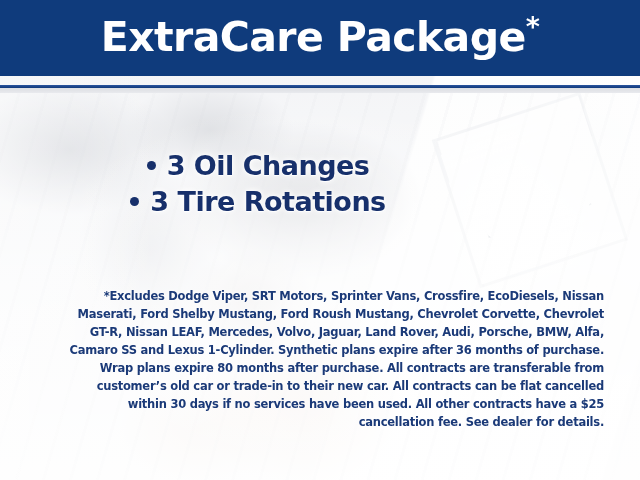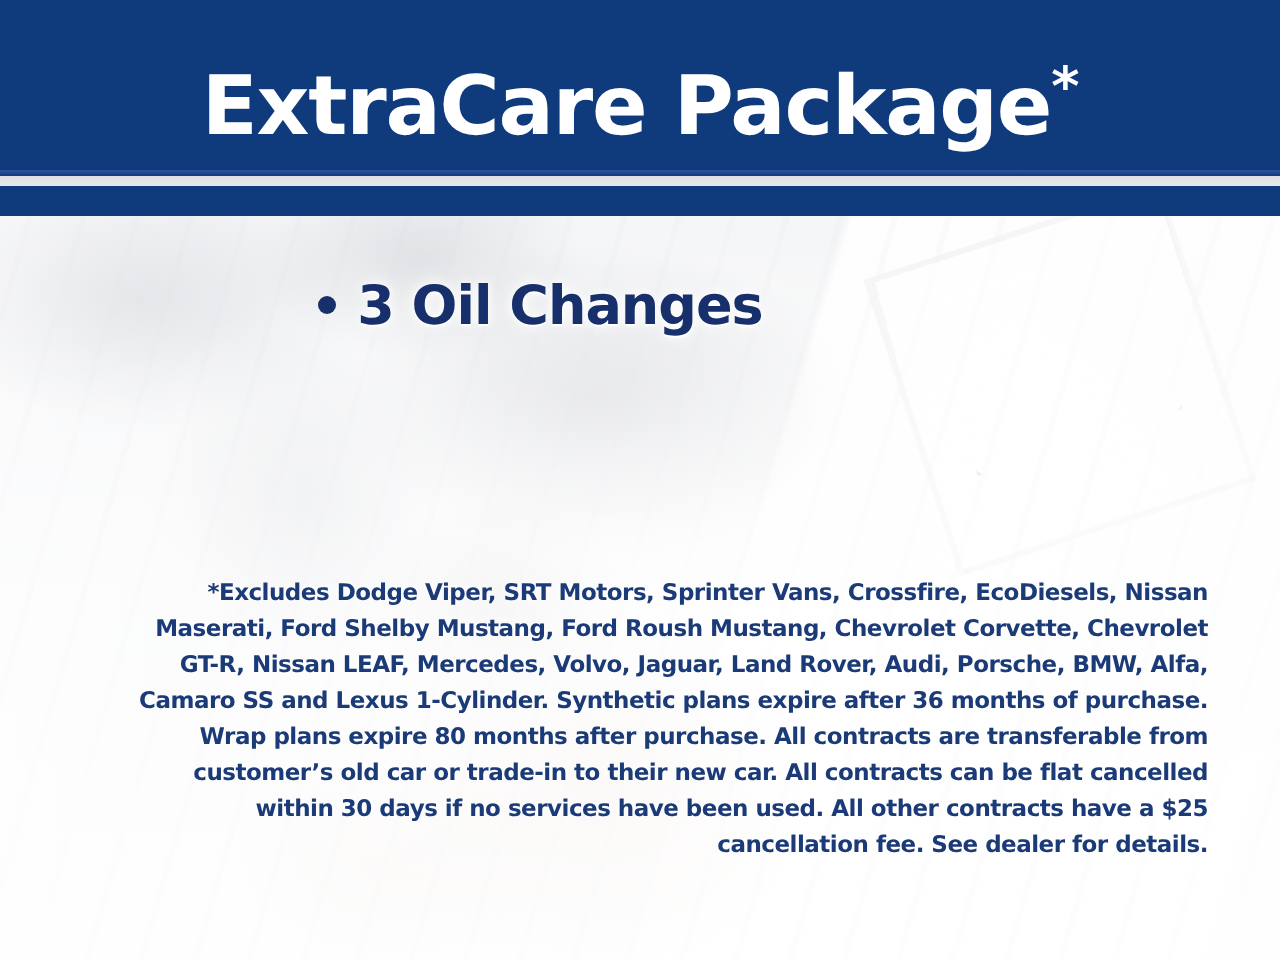--- a/index.html
+++ b/index.html
@@ -93,21 +93,21 @@
     background:
       radial-gradient(ellipse 420px 260px at 330px 300px, rgba(255,255,255,0.55) 0%, rgba(255,255,255,0) 78%),
       linear-gradient(90deg, rgba(255,255,255,0.30) 0%, rgba(255,255,255,0) 26%, rgba(255,255,255,0) 72%, rgba(255,255,255,0.42) 100%);
   }
 
   
   .header {
     position: absolute;
     left: 0; top: 0;
     width: 640px;
-    height: 108px;
+    height: 76px;
     background: #0f3b7c;
     box-sizing: border-box;
     display: flex;
     align-items: center;
     justify-content: center;
     z-index: 5;
   }
   .header-rule {
     position: absolute;
     left: 0; top: 85px;
@@ -138,25 +138,24 @@
   }
   .title .star {
     font-size: 27px;
     vertical-align: super;
     line-height: 0;
   }
 
   
   .bullets {
     position: absolute;
-    left: 0; top: 136px;
+    left: 0; top: 148px;
     width: 516px;
     z-index: 4;
     text-align: center;
-    padding-left: 12px;
   }
   .bullet-line {
     color: #17306b;
     font-family: "DejaVu Sans", sans-serif;
     font-size: 27px;
     font-weight: bold;
     letter-spacing: -0.5px;
     line-height: 36px;
     white-space: nowrap;
     text-shadow:
@@ -209,20 +208,23 @@
   <div class="header">
     <h1 class="title"><span>ExtraCare Package</span><span class="star">*</span></h1>
   </div>
   <div class="header-rule"></div>
   <div class="header-gap"></div>
 
   <div class="bullets">
     <div class="bullet-line">
       <span class="bullet-dot"></span><span>3 Oil Changes</span>
     </div>
+    <div class="bullet-line">
+      <span class="bullet-dot"></span><span>3 Tire Rotations</span>
+    </div>
   </div>
 
   <div class="disclaimer">
     <p>*Excludes Dodge Viper, SRT Motors, Sprinter Vans, Crossfire, EcoDiesels, Nissan</p>
     <p>Maserati, Ford Shelby Mustang, Ford Roush Mustang, Chevrolet Corvette, Chevrolet</p>
     <p>GT-R, Nissan LEAF, Mercedes, Volvo, Jaguar, Land Rover, Audi, Porsche, BMW, Alfa,</p>
     <p>Camaro SS and Lexus 1-Cylinder. Synthetic plans expire after 36 months of purchase.</p>
     <p>Wrap plans expire 80 months after purchase. All contracts are transferable from</p>
     <p>customer’s old car or trade-in to their new car. All contracts can be flat cancelled</p>
     <p>within 30 days if no services have been used. All other contracts have a $25</p>

